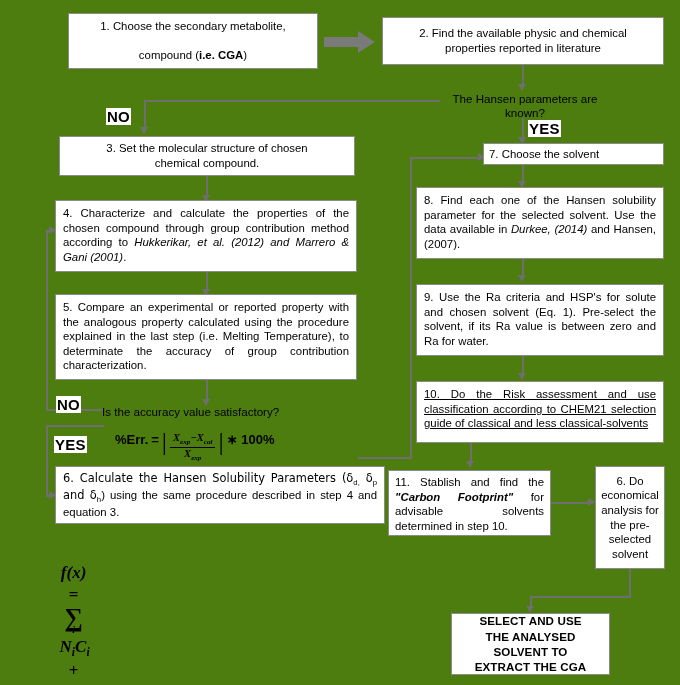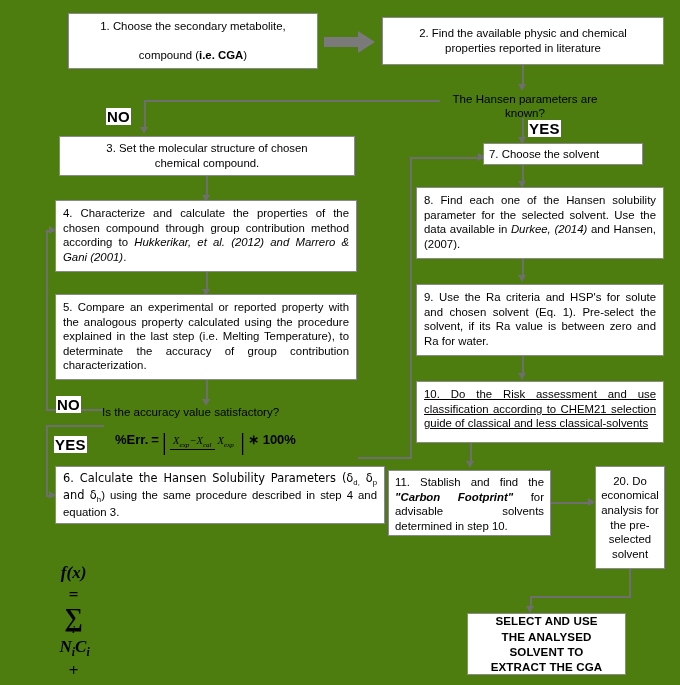--- a/index.html
+++ b/index.html
@@ -84,26 +84,26 @@
   }
   .fml-err{
     font-size:13px;
     font-weight:bold;
     display:flex;
     gap:3px;
     font-family:"Liberation Sans", sans-serif;
   }
   .frac{
     display:inline-flex;
-    flex-direction:row;
+    flex-direction:column;
     align-items:center;
     vertical-align:middle;
     font-style:italic;
     font-family:"Liberation Serif", serif;
-    font-weight:normal;
+    font-weight:bold;
     line-height:1.05;
   }
   .frac .num{border-bottom:1.3px solid #000;padding:0 3px;font-size:10.5px;}
   .frac .den{padding:0 3px;font-size:10.5px;}
   .vbar{font-size:26px;font-weight:300;line-height:.8;font-family:"Liberation Serif",serif;}
   sub{font-size:.68em;}
   .bigsum{
     font-size:26px;
     font-family:"Liberation Serif", serif;
     display:inline-flex;
@@ -249,21 +249,21 @@
     <span style="margin-left:2px;"><span>M</span><sub>j</sub><span>D</span><sub>j</sub></span>
     <span class="up" style="margin:0 3px;">+</span>
     <span>z</span>
     <span class="bigsum">
       <span>∑</span>
       <span class="sidx">k</span>
     </span>
     <span style="margin-left:2px;"><span>E</span><sub>k</sub><span>O</span><sub>k</sub></span>
   </div>
 
-  <div class="box" style="left:483px;top:143px;width:160px;height:22px;justify-content:flex-start;padding-left:5px;">
+  <div class="box" style="left:483px;top:143px;width:181px;height:22px;justify-content:flex-start;padding-left:5px;">
     <span>7. Choose the solvent</span>
   </div>
 
   <div class="ln lnv" style="left:522px;top:165px;height:18px;"></div>
   <div class="arrowdown" style="left:518px;top:181px;"></div>
 
   <div class="box just" style="left:416px;top:187px;width:248px;height:72px;padding:5px 7px;">
     <span><span>8. Find each one of the Hansen solubility parameter for the selected solvent. Use the data available in </span><i>Durkee, (2014)</i><span> and Hansen, (2007).</span></span>
   </div>
 
@@ -286,35 +286,35 @@
 
   <div class="box just" style="left:388px;top:470px;width:163px;height:66px;padding:4px 6px;">
     <span><span>11. Stablish and find the </span><b><i>"Carbon Footprint"</i></b><span> for advisable solvents determined in step 10.</span></span>
   </div>
 
   <div class="ln lnh" style="left:551px;top:502px;width:42px;"></div>
   <div class="arrowright" style="left:588px;top:497.5px;"></div>
 
   <div class="box" style="left:595px;top:466px;width:70px;height:103px;">
     <span>
-      <span>20. Do</span><br>
+      <span>6. Do</span><br>
       <span>economical</span><br>
       <span>analysis for</span><br>
       <span>the pre-</span><br>
       <span>selected</span><br>
       <span>solvent</span>
     </span>
   </div>
 
   <div class="ln lnv" style="left:629px;top:569px;height:28px;"></div>
   <div class="ln lnh" style="left:530px;top:596px;width:101px;"></div>
   <div class="ln lnv" style="left:530px;top:596px;height:13px;"></div>
   <div class="arrowdown" style="left:526.3px;top:606px;"></div>
 
-  <div class="box" style="left:451px;top:613px;width:159px;height:62px;margin-left:16px;">
+  <div class="box" style="left:451px;top:613px;width:159px;height:62px;">
     <span class="bottomgoal">
       <span>SELECT AND USE</span><br>
       <span>THE ANALYSED</span><br>
       <span>SOLVENT TO</span><br>
       <span>EXTRACT THE CGA</span>
     </span>
   </div>
 
 </div>
 

